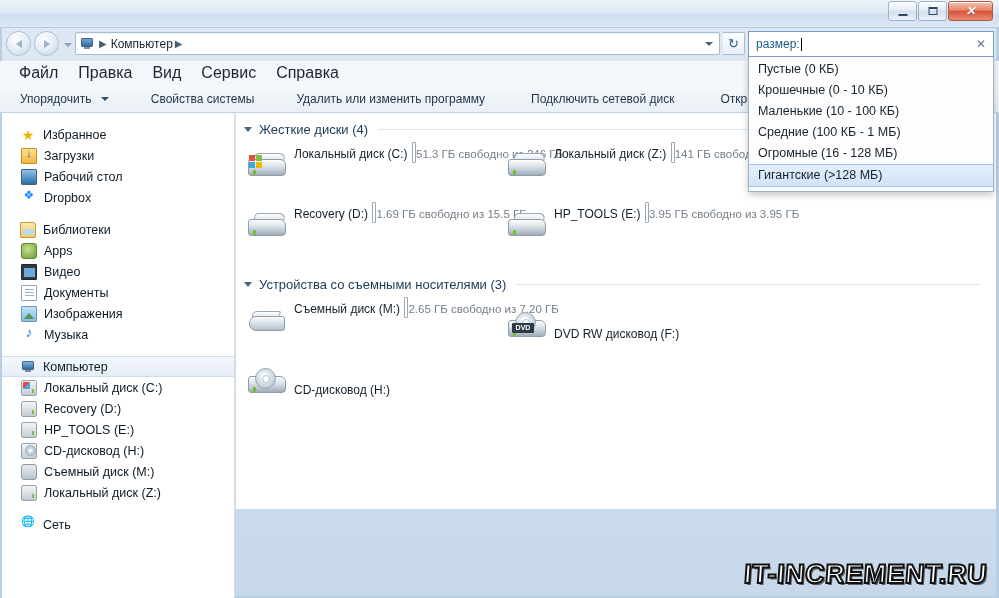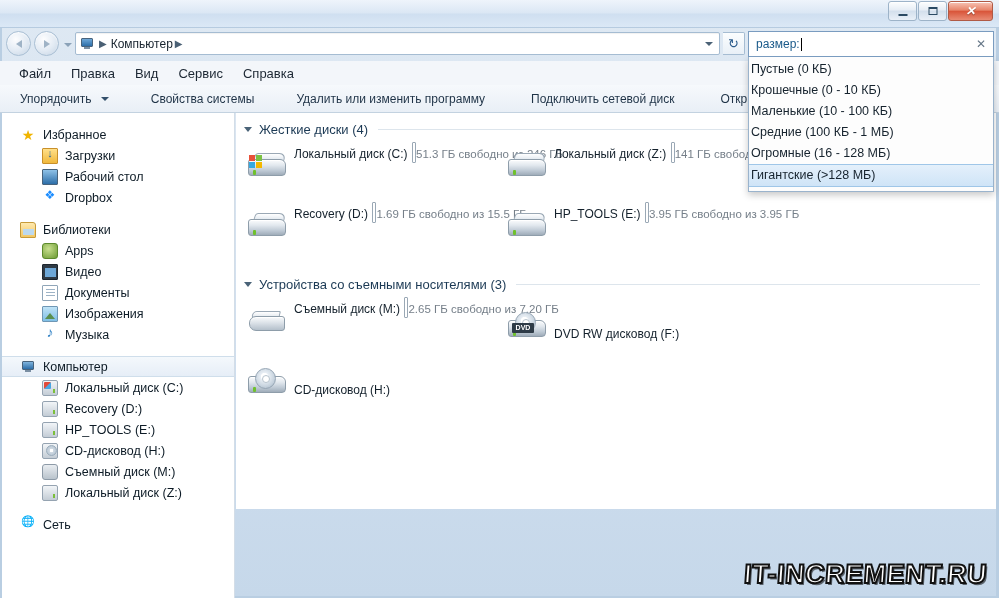--- a/index.html
+++ b/index.html
@@ -115,34 +115,34 @@
   }
 
   
   .suggest {
     position: absolute; left: 748px; top: 57px; width: 246px; z-index: 39;
     background: #fdfdfd; border: 1px solid #9ab3cc; border-top: none;
     box-shadow: 0 3px 7px rgba(0,0,0,.22); padding: 2px 0 4px 0;
   }
   .sitem {
     height: 21px; line-height: 21px; font-size: 12.5px; color: #16232e;
-    padding-left: 2px; white-space: nowrap;
+    padding-left: 9px; white-space: nowrap;
   }
   .sitem.sel {
     background: linear-gradient(180deg,#e4f0fb 0%,#cfe4f7 100%);
     border-top: 1px solid #9fc6e8; border-bottom: 1px solid #9fc6e8;
     height: 23px; line-height: 21px;
   }
 
   
   .menubar {
     position: absolute; left: 0; top: 61px; width: 999px; height: 24px;
     background: #f3f6fa; display: flex; align-items: center; padding-left: 10px; gap: 2px;
   }
-  .menuitem { font-size: 13px; color: #1c2733; padding: 2px 9px; }
+  .menuitem { font-size: 16px; color: #1c2733; padding: 2px 9px; }
 
   
   .cmdbar {
     position: absolute; left: 0; top: 85px; width: 999px; height: 28px;
     background: linear-gradient(180deg,#f6f9fc 0%,#e9eff6 100%);
     border-bottom: 1px solid #c3d2e0;
     display: flex; align-items: center; overflow: hidden;
   }
   .cmditem { font-size: 12px; color: #1f3347; padding: 3px 10px; white-space: nowrap; }
   .cmditem.first { margin-left: 10px; }
@@ -156,21 +156,21 @@
   .body { position: absolute; left: 0; top: 113px; width: 999px; height: 485px; }
   .sidebar {
     position: absolute; left: 2px; top: 0; width: 233px; height: 485px;
     background: #ffffff; border-right: 1px solid #d3dde7; overflow: hidden;
   }
   .navgroup { margin-top: 11px; }
   .navrow {
     height: 21px; display: flex; align-items: center; font-size: 12.5px; color: #0d1b26;
     padding-left: 18px; white-space: nowrap;
   }
-  .navrow.child { padding-left: 40px; align-items: center; }
+  .navrow.child { padding-left: 19px; align-items: center; }
   .navrow.head { font-weight: normal; }
   .navrow.sel {
     background: linear-gradient(180deg,#f4f8fc 0%,#e6eef7 100%);
     border-top: 1px solid #cfdeeb; border-bottom: 1px solid #cfdeeb;
   }
   .navrow .nlabel { margin-left: 7px; }
   .nicon { width: 16px; height: 16px; flex: 0 0 16px; position: relative; }
 
   
   .i-star { color: #f0b400; font-size: 14px; line-height: 16px; text-align: center; }

